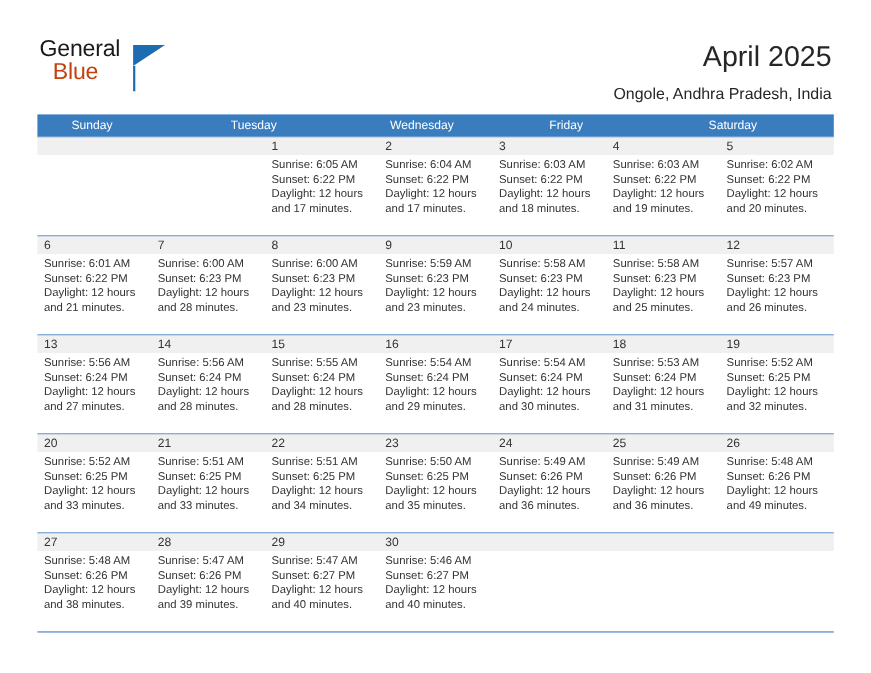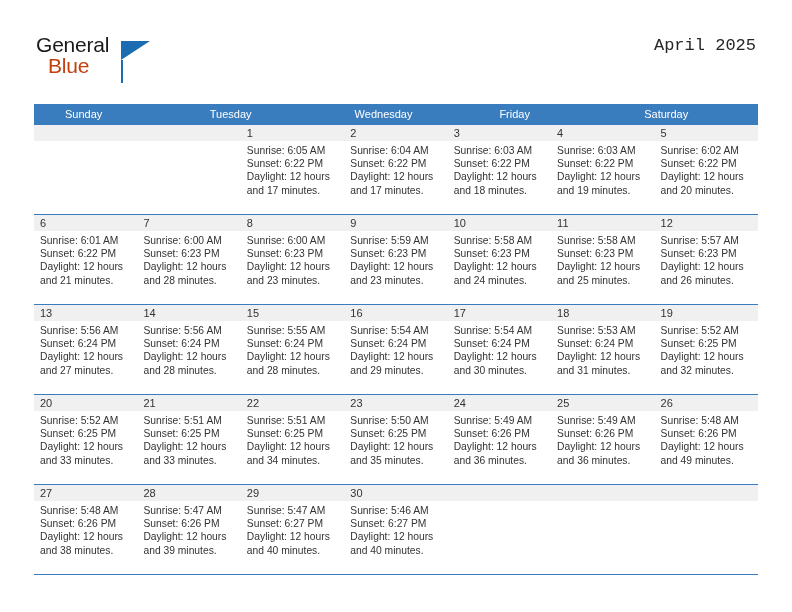--- a/index.html
+++ b/index.html
@@ -71,25 +71,25 @@
     top: 27px;
     width: 2px;
     height: 23px;
     background: #1b6cb0;
   }
 
   .title {
     position: absolute;
     right: 36px;
     top: 36px;
-    font-size: 17px;
+    font-size: 26px;
     color: #262626;
     text-align: right;
     white-space: nowrap;
-    font-family: Liberation Mono, monospace;
+    font-family: Liberation Sans, sans-serif;
   }
   .subtitle {
     position: absolute;
     right: 36px;
     top: 78px;
     font-size: 14.5px;
     color: #262626;
     text-align: right;
     white-space: nowrap;
     font-family: "Liberation Sans", sans-serif;
@@ -180,20 +180,21 @@
   <div class="header">
 
     <div class="logo">
       <span class="logo-general">General</span>
       <span class="logo-triangle"></span>
       <span class="logo-rule"></span>
       <span class="logo-blue">Blue</span>
     </div>
 
     <div class="title">April 2025</div>
+    <div class="subtitle">Ongole, Andhra Pradesh, India</div>
   </div>
 
   <div class="calendar">
 
     <div class="dow-row">
       <div class="dow-cell">Sunday</div>
       <div class="dow-cell">Tuesday</div>
       <div class="dow-cell">Wednesday</div>
       <div class="dow-cell">Friday</div>
       <div class="dow-cell">Saturday</div>

